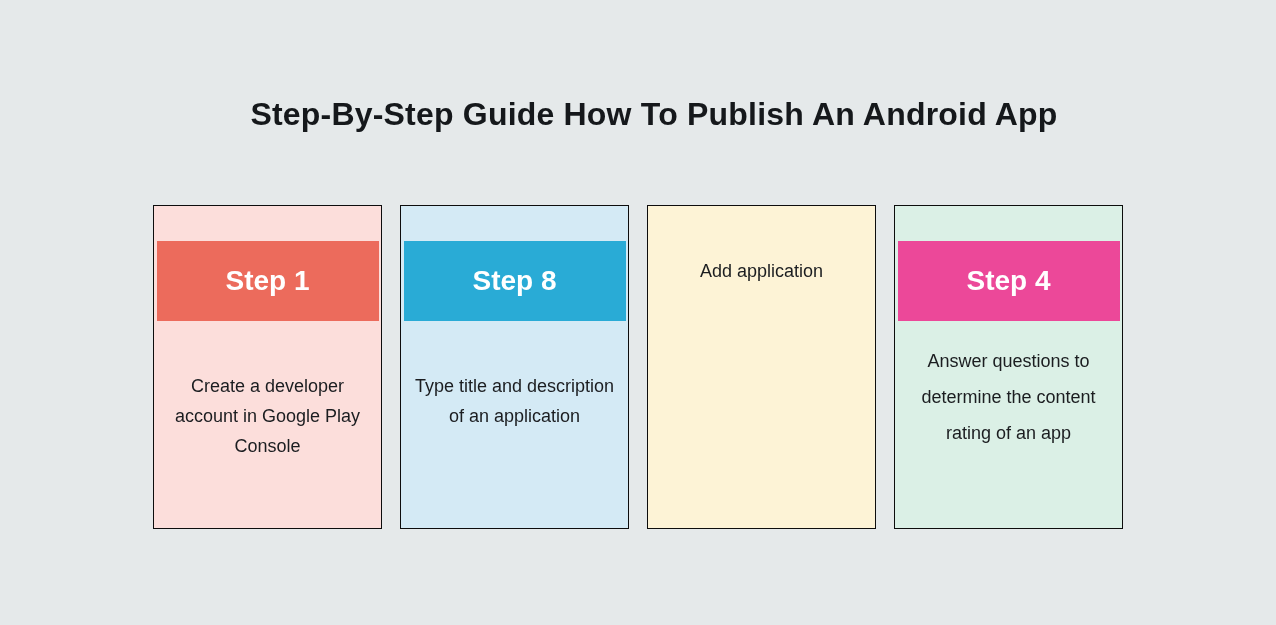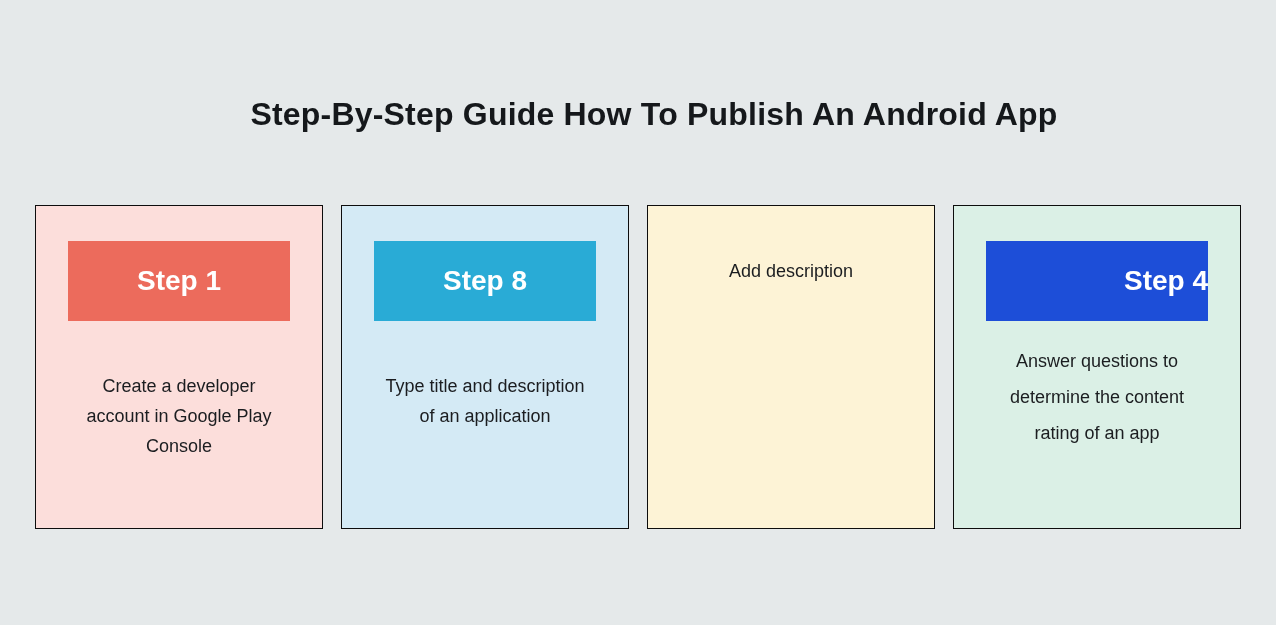--- a/index.html
+++ b/index.html
@@ -33,21 +33,21 @@
     position: absolute;
     top: 205px;
     left: 0;
     width: 100%;
     display: flex;
     justify-content: center;
     gap: 18px;
   }
 
   .card {
-    width: 288px;
+    width: 229px;
     height: 324px;
     border: 1.5px solid #0d0d0d;
     display: flex;
     flex-direction: column;
     align-items: center;
   }
 
   .card-header {
     margin-top: 35px;
     width: 222px;
@@ -89,24 +89,24 @@
     </div>
 
     <div class="card" style="background-color: rgb(212, 234, 245); border-color: rgb(13, 13, 13);">
       <div class="card-header" style="background-color: rgb(41, 171, 214); color: rgb(255, 255, 255);">
         <span>Step 8</span>
       </div>
       <p class="card-body" style="color: rgb(27, 29, 32);">Type title and description of an application</p>
     </div>
 
     <div class="card" style="background-color: rgb(253, 243, 214); border-color: rgb(13, 13, 13);">
-      <p class="card-body" style="color: rgb(27, 29, 32);">Add description</p>
+      <p class="card-body" style="color: rgb(27, 29, 32);">Add application</p>
     </div>
 
     <div class="card" style="background-color: rgb(219, 240, 230); border-color: rgb(13, 13, 13);">
-      <div class="card-header" style="background-color: #1d4ed8; color: rgb(255, 255, 255); justify-content: flex-end;">
+      <div class="card-header" style="background-color: #ec4899; color: rgb(255, 255, 255);">
         <span>Step 4</span>
       </div>
       <p class="card-body" style="color: rgb(27, 29, 32);">Answer questions to determine the content rating of an app</p>
     </div>
 
   </div>
 </div>
 
 </body></html>

